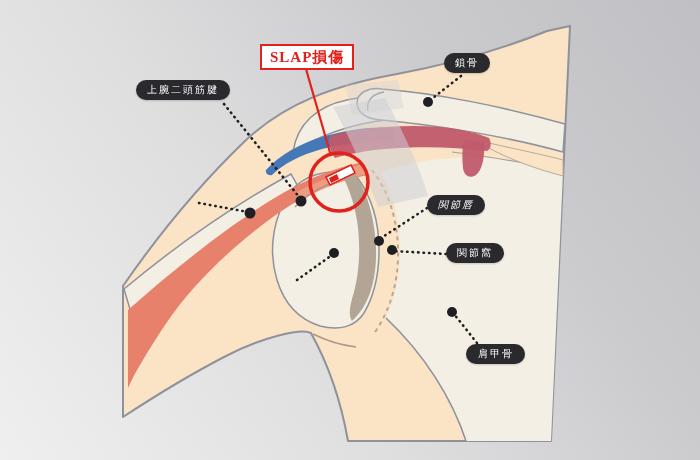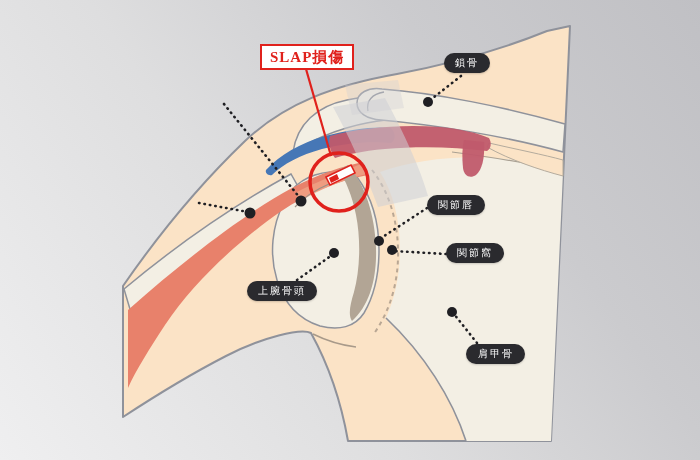--- a/index.html
+++ b/index.html
@@ -96,18 +96,18 @@
       <circle cx="250" cy="213" r="5.5"></circle>
       <circle cx="379" cy="241" r="5"></circle>
       <circle cx="392" cy="250" r="5"></circle>
       <circle cx="334" cy="253" r="5"></circle>
       <circle cx="452" cy="312" r="5"></circle>
     </g>
   </svg>
 
   <div class="slap-box" style="left:260px; top:44px;">SLAP損傷</div>
 
+  <div class="pill" style="left:136px; top:80px;">上腕二頭筋腱</div>
   <div class="pill" style="left:444px; top:53px;">鎖骨</div>
-  <div class="pill" style="left:427px; top:195px;">関節唇</div>
+  <div class="pill" style="left:427px; top:195px;font-style:italic;">関節唇</div>
   <div class="pill" style="left:446px; top:243px;">関節窩</div>
-  <div class="pill" style="left:247px; top:281px;">上腕骨頭</div>
   <div class="pill" style="left:466px; top:344px;padding-left:12px;">肩甲骨</div>
 </div>
 
 </body></html>

